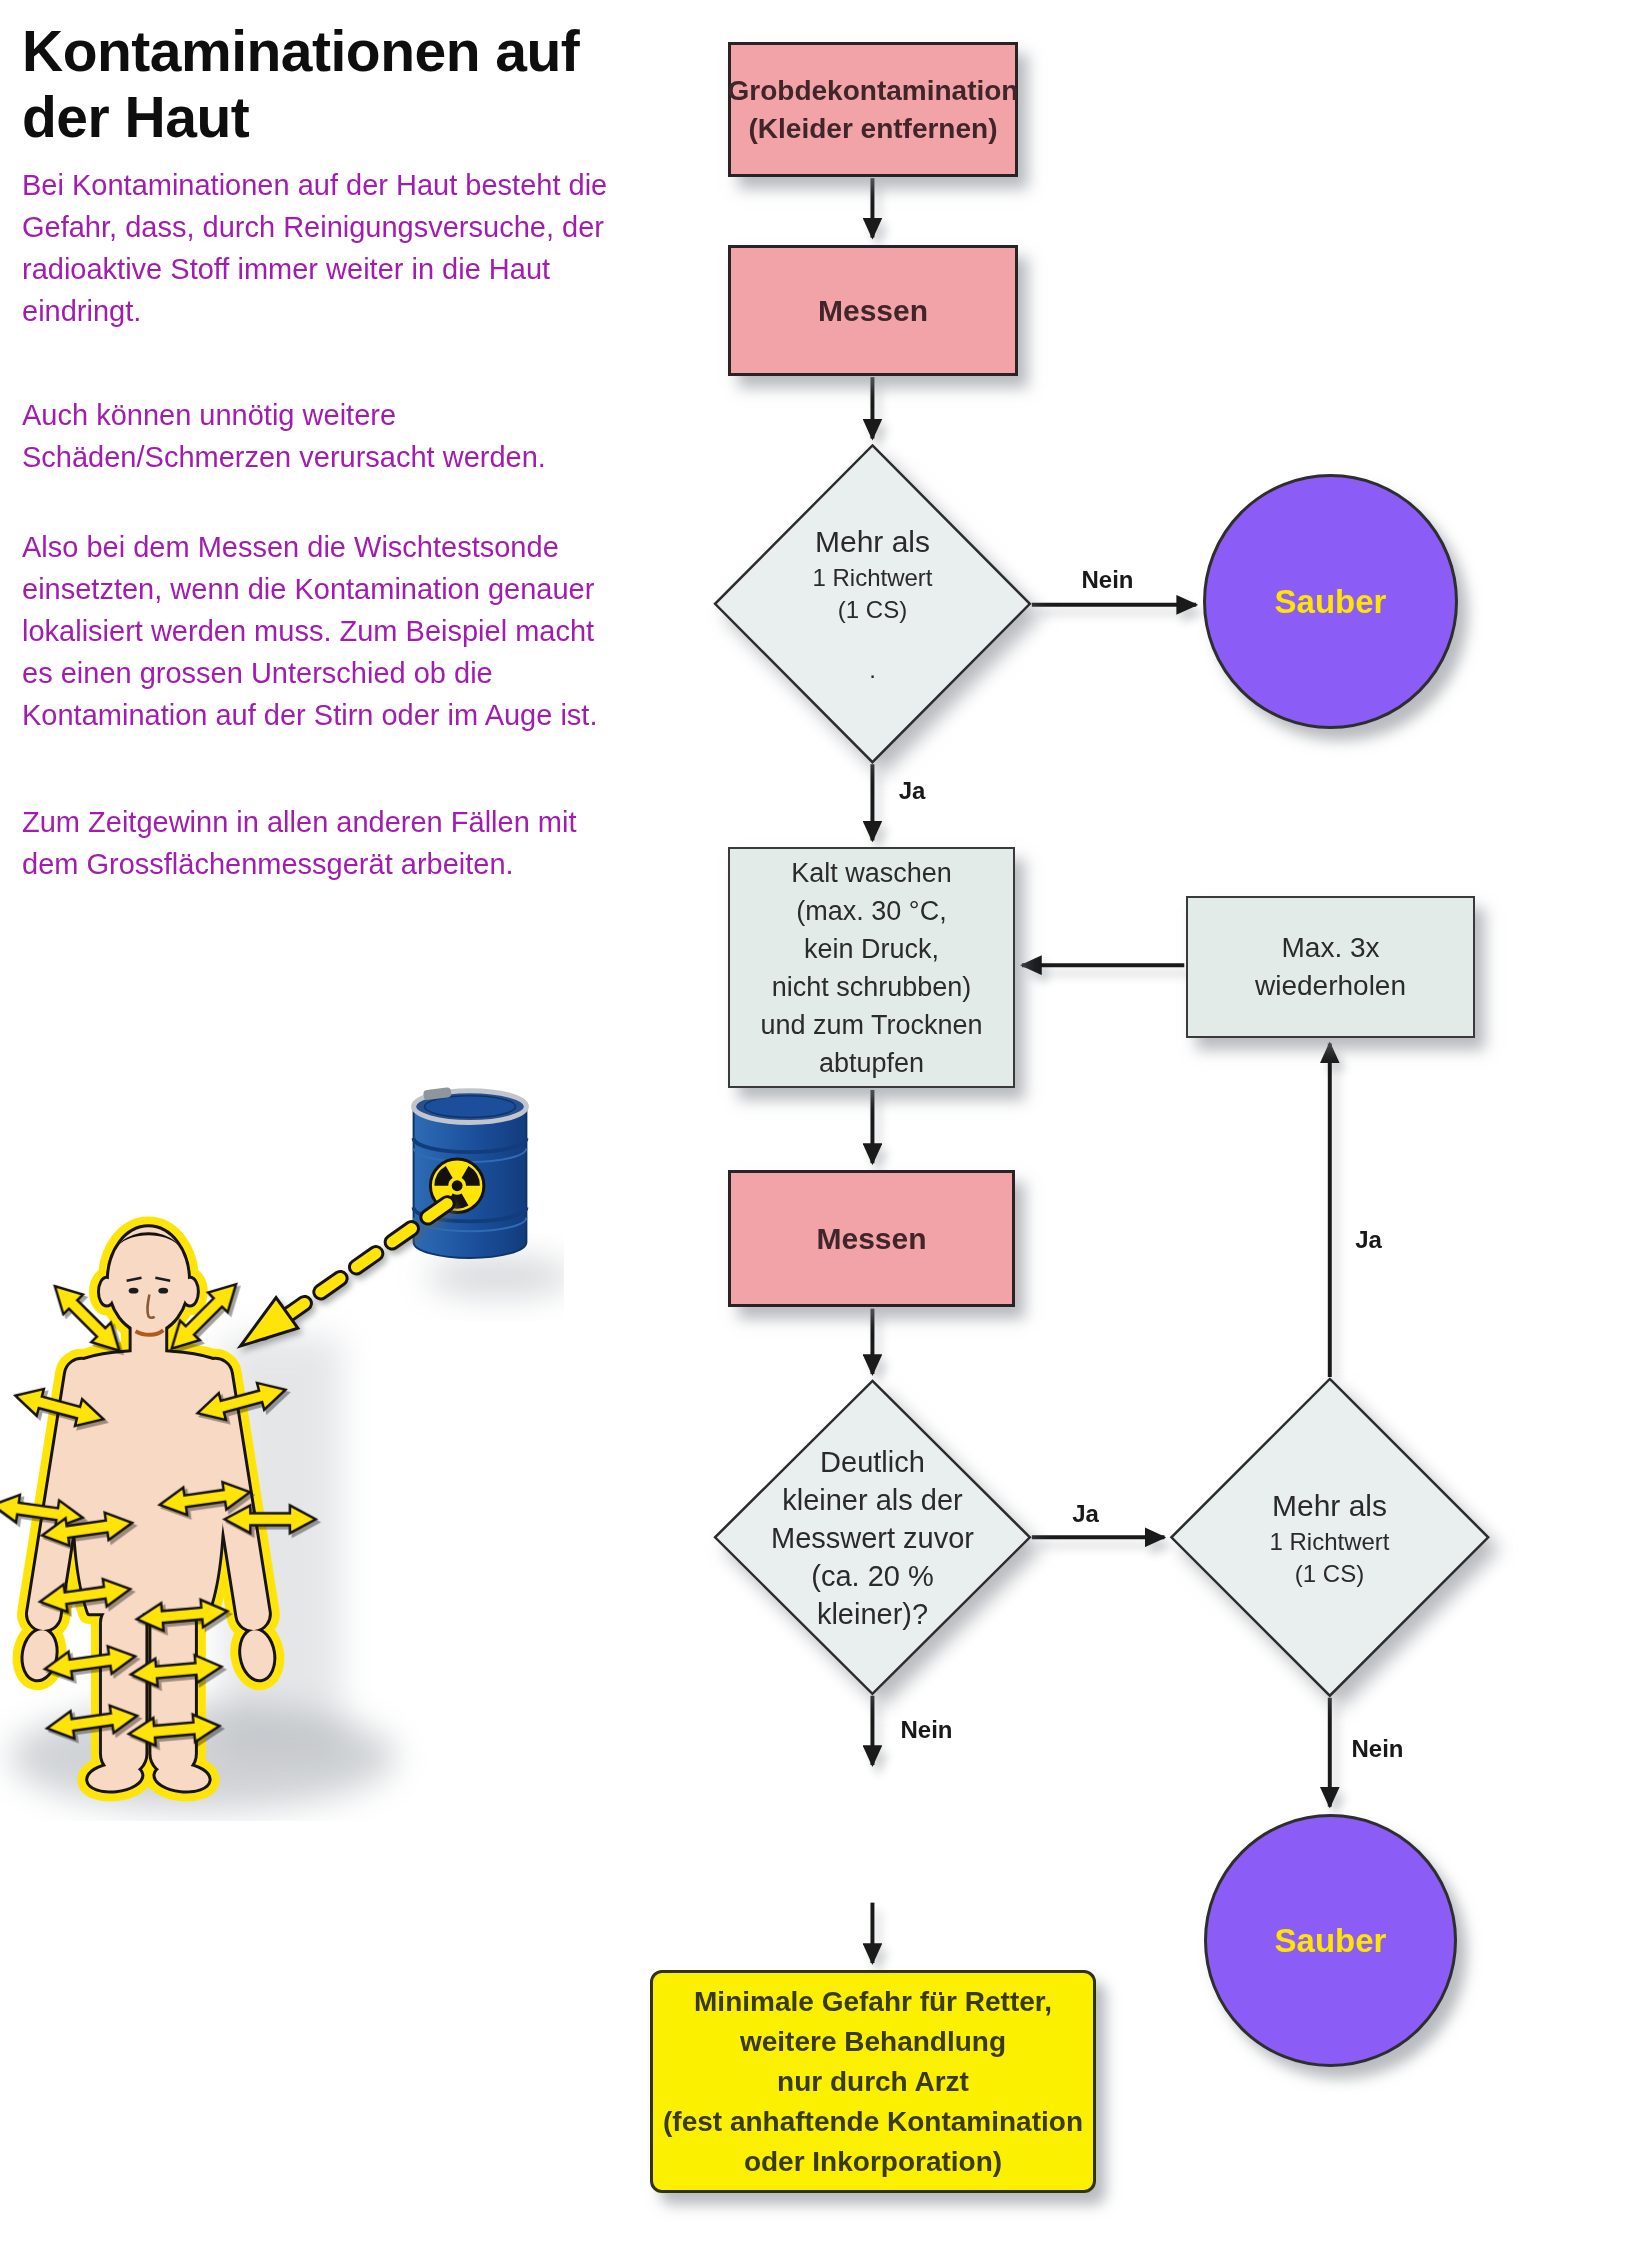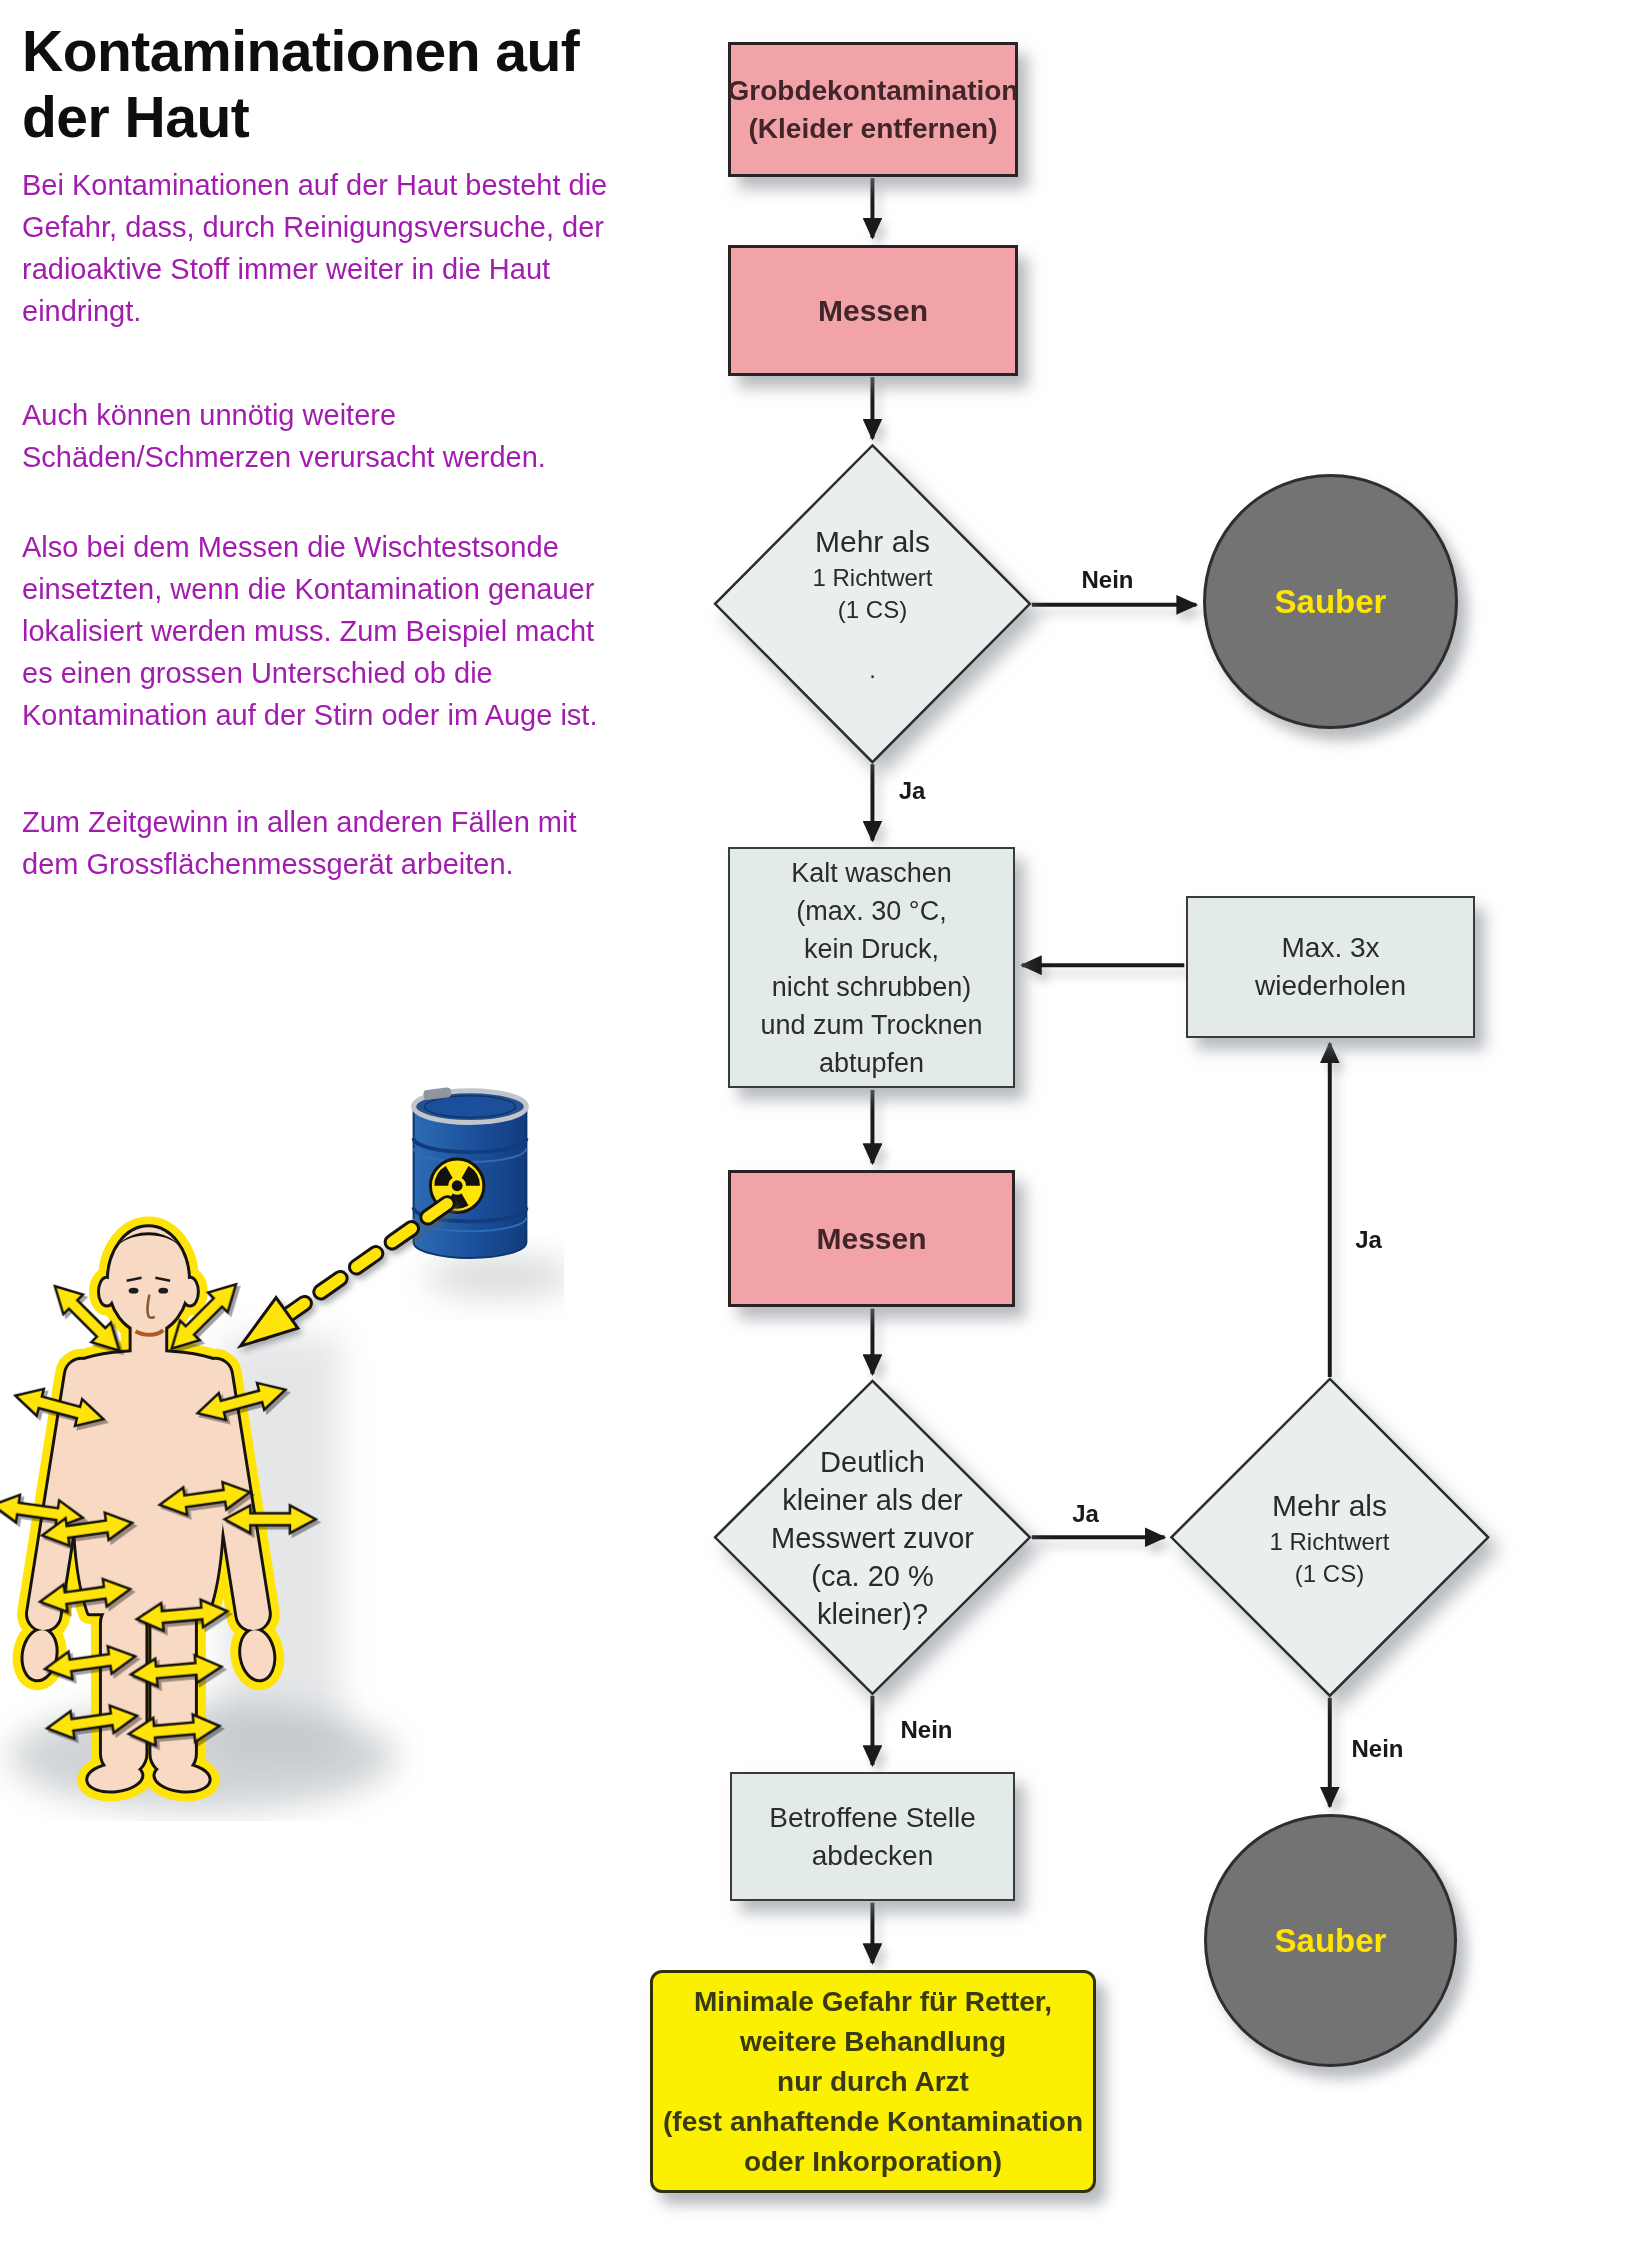--- a/index.html
+++ b/index.html
@@ -18,21 +18,21 @@
 
   
   #connectors{position:absolute;left:0;top:0;z-index:1;pointer-events:none;}
   .shape-text{position:absolute;z-index:3;display:flex;align-items:center;justify-content:center;
               text-align:center;}
   .node{position:absolute;z-index:2;display:flex;align-items:center;justify-content:center;
         text-align:center;box-sizing:border-box;
         box-shadow:10px 12px 14px rgba(125,131,138,0.55);}
   .pink{background:#F2A3A7;border:3px solid #2b2224;color:#40262a;font-weight:bold;font-size:28px;line-height:38px;}
   .gray{background:#E3EBE9;border:2.5px solid #3a3a3a;color:#2b2b2b;font-size:28px;line-height:38px;}
-  .circle{border-radius:50%;background:#737373;border:3px solid #2e2e2e;color:#FFE500;
+  .circle{border-radius:50%;background:#8b5cf6;border:3px solid #2e2e2e;color:#FFE500;
           font-weight:bold;font-size:33px;}
   #node-final{background:#FBF000;border:3.5px solid #32320a;border-radius:12px;color:#3a3a12;
               font-weight:bold;font-size:28px;line-height:40px;}
   .diamond-label{color:#2a2a2a;}
   .d-big{font-size:30px;line-height:40px;}
   .d-small{font-size:24px;line-height:32px;}
   .d2-label{font-size:29px;line-height:38px;color:#2a2a2a;}
   .edge-label{position:absolute;z-index:3;font-size:24px;font-weight:bold;color:#191919;text-align:center;}
   .diamond{filter:drop-shadow(10px 12px 9px rgba(125,131,138,0.55));}
   #conn-lines{filter:drop-shadow(6px 8px 5px rgba(140,145,150,0.45));}
@@ -122,24 +122,20 @@
 (ca. 20 %
 kleiner)?</div>
   </div>
 
   <div class="shape-text" style="left:1171px;top:1399px;width:317px;height:277px;flex-direction:column">
     <div class="diamond-label d-big">Mehr als</div>
     <div class="diamond-label d-small">1 Richtwert</div>
     <div class="diamond-label d-small">(1 CS)</div>
   </div>
 
-  <div class="node gray" style="left:730px;top:1772px;width:285px;height:129px">
-    <span class="ml">Betroffene Stelle
-abdecken</span>
-  </div>
 
   <div class="node circle" style="left:1204px;top:1814px;width:253px;height:253px">
     <span>Sauber</span>
   </div>
 
   <div id="node-final" class="node" style="left:650px;top:1970px;width:446px;height:223px">
     <span class="ml">Minimale Gefahr für Retter,
 weitere Behandlung
 nur durch Arzt
 (fest anhaftende Kontamination

